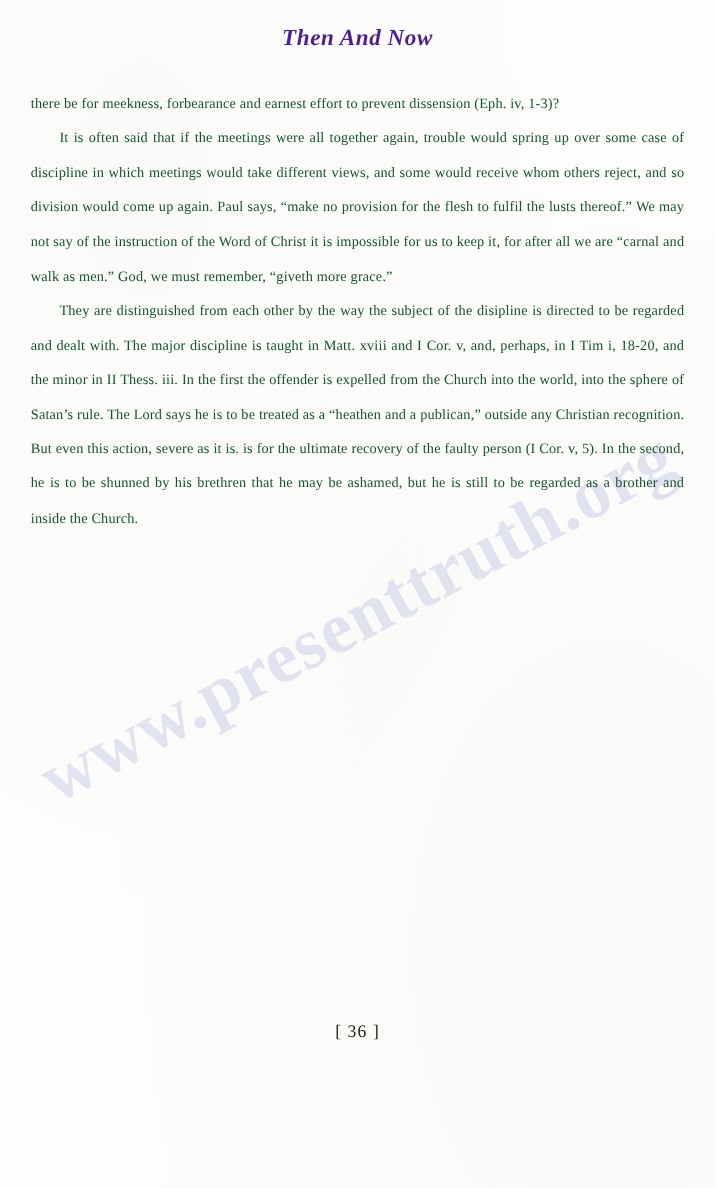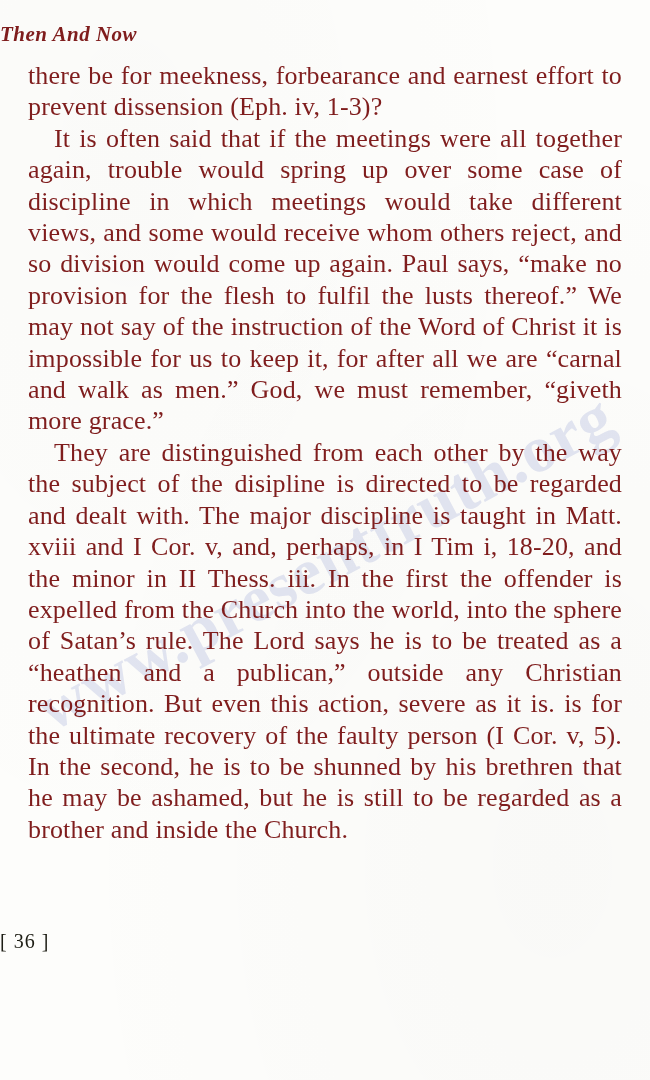--- a/index.html
+++ b/index.html
@@ -45,55 +45,56 @@
     white-space: nowrap;
     pointer-events: none;
     user-select: none;
   }
 
   .running-head {
     position: absolute;
     top: 22px;
     left: 0;
     right: 0;
+    text-align: center;
     font-family: "Liberation Serif", serif;
     font-style: italic;
     font-weight: 700;
     font-size: 21px;
     letter-spacing: 0.5px;
-    color: #7f1d1d;
+    color: #4c1d95;
   }
 
   .body-text {
     position: absolute;
-    top: 60px;
+    top: 78px;
     left: 28px;
     width: 594px;
-    font-size: 26px;
+    font-size: 13px;
     line-height: 31.4px;
     text-align: justify;
     text-justify: inter-word;
-    color: #7f1d1d;
+    color: #14532d;
     letter-spacing: 0.15px;
   }
 
   .body-text p {
     margin: 0;
   }
   .body-text p.indent {
     text-indent: 26px;
   }
 
   .folio {
     position: absolute;
     top: 930px;
     left: 0;
     right: 0;
-    text-align: left;
-    font-size: 20px;
+    text-align: center;
+    font-size: 16px;
     letter-spacing: 1px;
     color: #1d1d14;
   }
 </style>
 </head>
 <body>
 
 <div class="page">
 
   <div class="paper-tone"></div>

